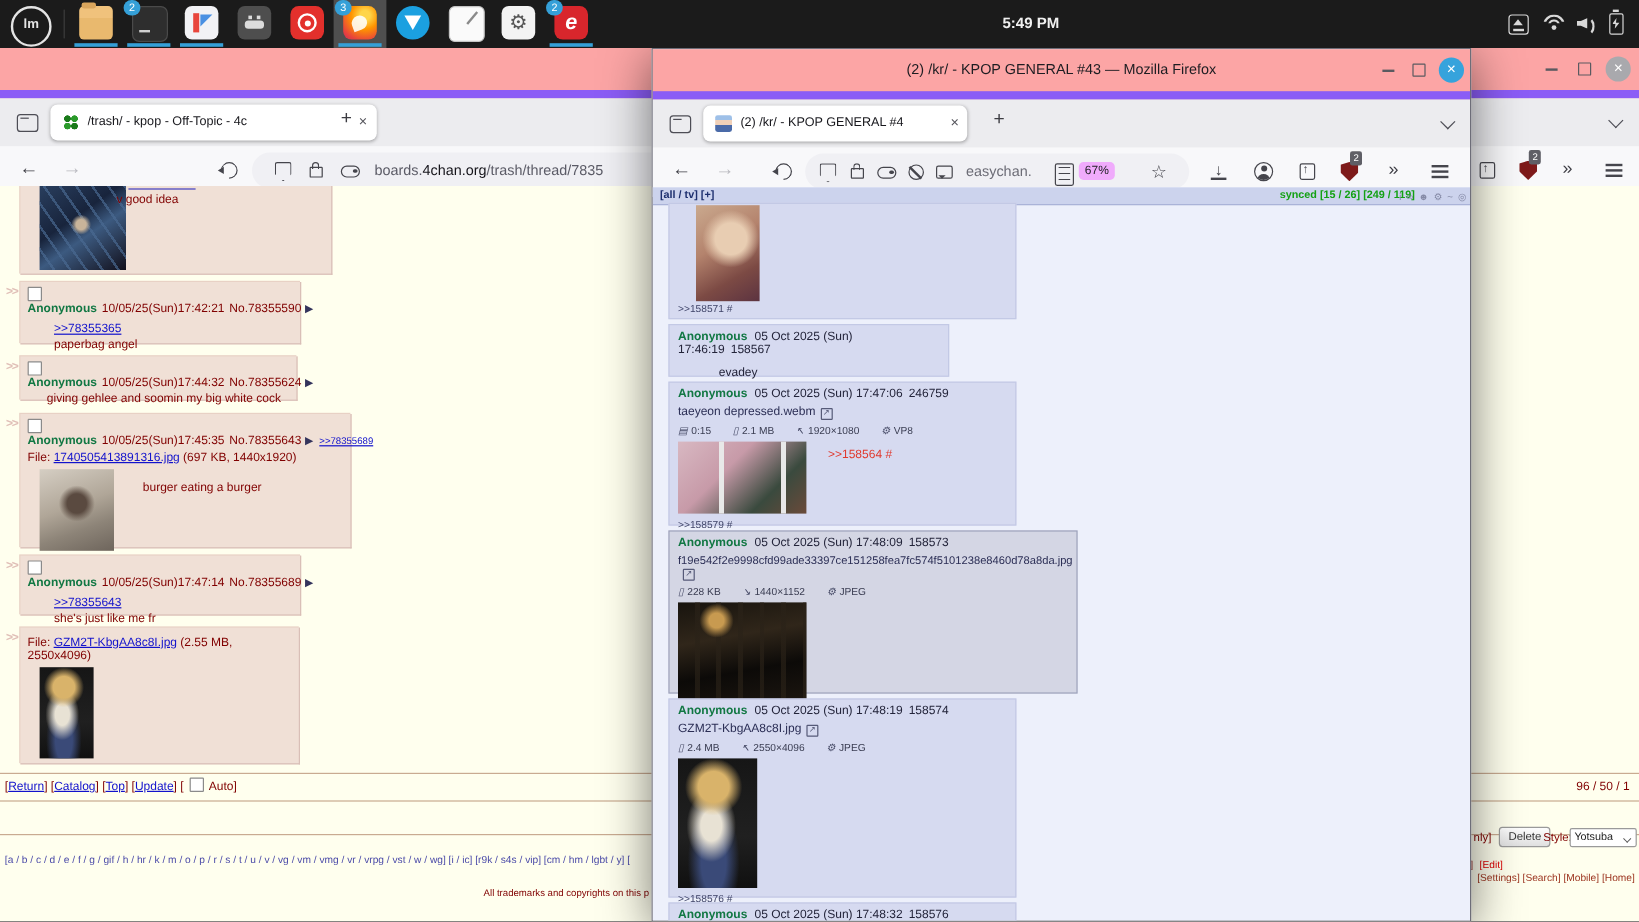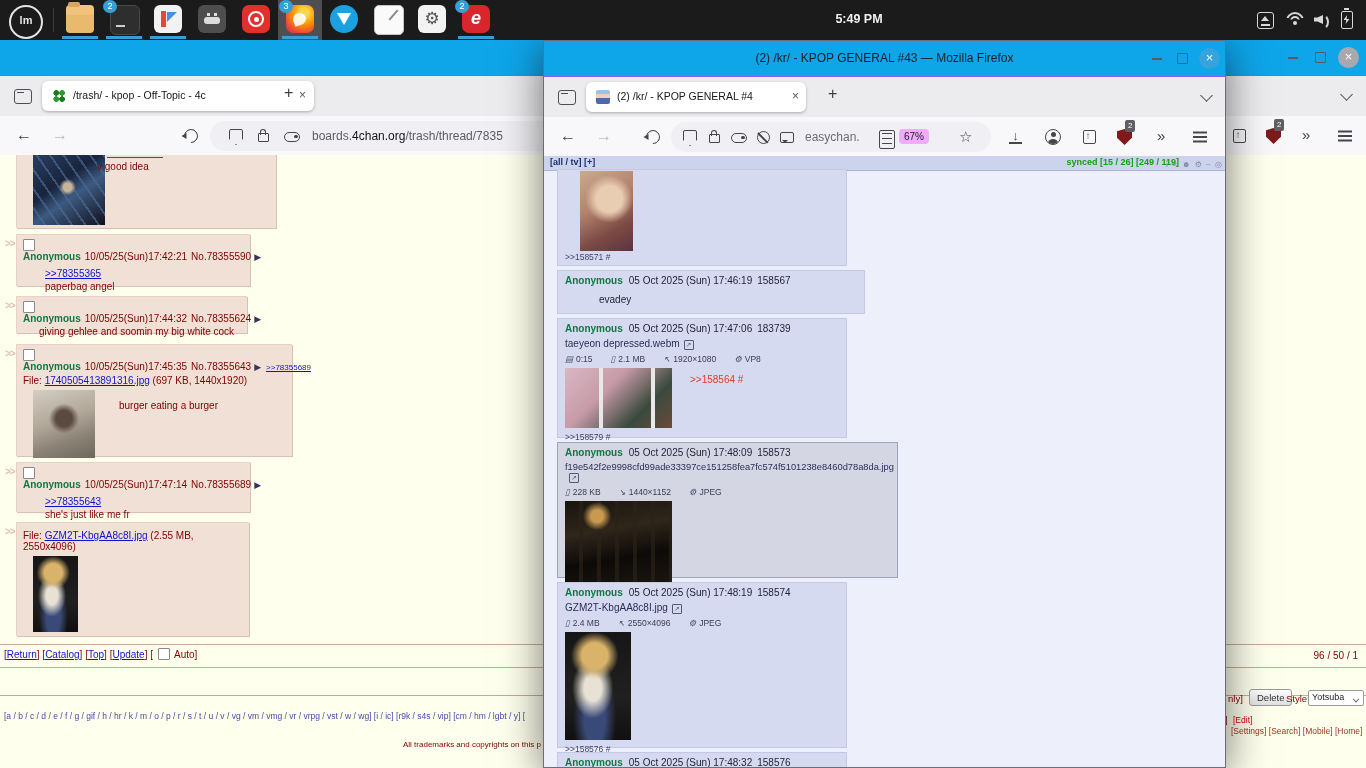--- a/index.html
+++ b/index.html
@@ -58,21 +58,21 @@
   .st-vol:before{content:"";position:absolute;left:0;top:3px;width:9px;height:9px;background:#d8d8d8;
     clip-path:polygon(0 28%,38% 28%,100% 0,100% 100%,38% 72%,0 72%);}
   .st-vol:after{content:"";position:absolute;right:3px;top:1.5px;width:10px;height:12px;
     border:2px solid transparent;border-right-color:#d8d8d8;border-radius:50%;}
   .st-batt{left:1341px;top:11px;width:10px;height:16px;border:1.5px solid #d8d8d8;border-radius:2px;}
   .st-batt:before{content:"";position:absolute;left:2px;top:-4px;width:4.5px;height:2px;background:#d8d8d8;}
   .st-batt:after{content:"";position:absolute;left:1.5px;top:3px;width:6px;height:9px;background:#d8d8d8;
     clip-path:polygon(60% 0,0 55%,45% 55%,35% 100%,100% 45%,52% 45%);}
   
   .win{position:absolute;background:#f6f6f8;}
-  .titlebar{position:relative;height:35px;background:#0ea5e9;border-bottom:1px solid #8b5cf6;}
+  .titlebar{position:relative;height:35px;background:#fca5a5;border-bottom:7px solid #8b5cf6;}
   .title-text{position:absolute;left:0;right:0;top:10px;text-align:center;font-size:12px;color:#1d1d22;}
   .wbtn{position:absolute;top:0;}
   .wmin{width:10px;height:2px;background:#5a5a60;}
   .wmax{width:9px;height:9px;border:1.5px solid #5a5a60;border-radius:1px;}
   .wclose{width:21px;height:21px;border-radius:50%;color:#fff;font-size:13px;text-align:center;line-height:20px;}
   .tabbar{position:relative;height:40px;background:#ececef;}
   .tab{position:absolute;top:5px;height:30px;background:#fff;border-radius:6px;box-shadow:0 1px 3px rgba(0,0,0,.28);}
   .tab-title{position:absolute;top:8px;font-size:10.5px;color:#17171c;white-space:nowrap;overflow:hidden;}
   .tab-close{position:absolute;top:7px;font-size:12px;color:#55555c;}
   .ico-fxview{position:absolute;width:16px;height:13px;border:1.6px solid #4d4d55;border-radius:3px;}
@@ -406,27 +406,27 @@
         <div class="kr-nav">[all / tv] [+]</div>
         <div class="kr-sync">synced [15 / 26] [249 / 119]</div>
         <div class="kr-icons">ℹ ∞ ☻ ⚙ ~ ◎</div>
       </div>
 
       <div class="kpost" style="left:13px;top:13px;width:290px;height:97px">
         <div class="thumb t-selfie" style="position:absolute;left:22px;top:1px;width:53px;height:80px"></div>
         <div class="kbl" style="position:absolute;left:7px;bottom:3px">&gt;&gt;158571 #</div>
       </div>
 
-      <div class="kpost" style="left:13px;top:114px;width:308px;height:44px">
+      <div class="kpost" style="left:13px;top:114px;width:234px;height:44px">
         <div><span class="kname">Anonymous</span><span class="ktime">05 Oct 2025 (Sun) 17:46:19</span><span class="kno">158567</span></div>
         <div style="margin:8px 0 0 34px">evadey</div>
       </div>
 
       <div class="kpost" style="left:13px;top:162px;width:290px;height:120px">
-        <div><span class="kname">Anonymous</span><span class="ktime">05 Oct 2025 (Sun) 17:47:06</span><span class="kno">183739</span></div>
+        <div><span class="kname">Anonymous</span><span class="ktime">05 Oct 2025 (Sun) 17:47:06</span><span class="kno">246759</span></div>
         <div class="kfile"><span>taeyeon depressed.webm</span><span class="ext">↗</span></div>
         <div class="kmeta"><span><i class="mi">▤</i><span>0:15</span></span><span><i class="mi">▯</i><span>2.1 MB</span></span><span><i class="mi">↖</i><span>1920×1080</span></span><span><i class="mi">⚙</i><span>VP8</span></span></div>
         <div class="krow">
           <div class="thumb t-webm" style="width:107px;height:60px"></div>
           <div class="kred">&gt;&gt;158564 #</div>
         </div>
         <div class="kbl">&gt;&gt;158579 #</div>
       </div>
 
       <div class="kpost hl" style="left:13px;top:286px;width:341px;height:136px">

